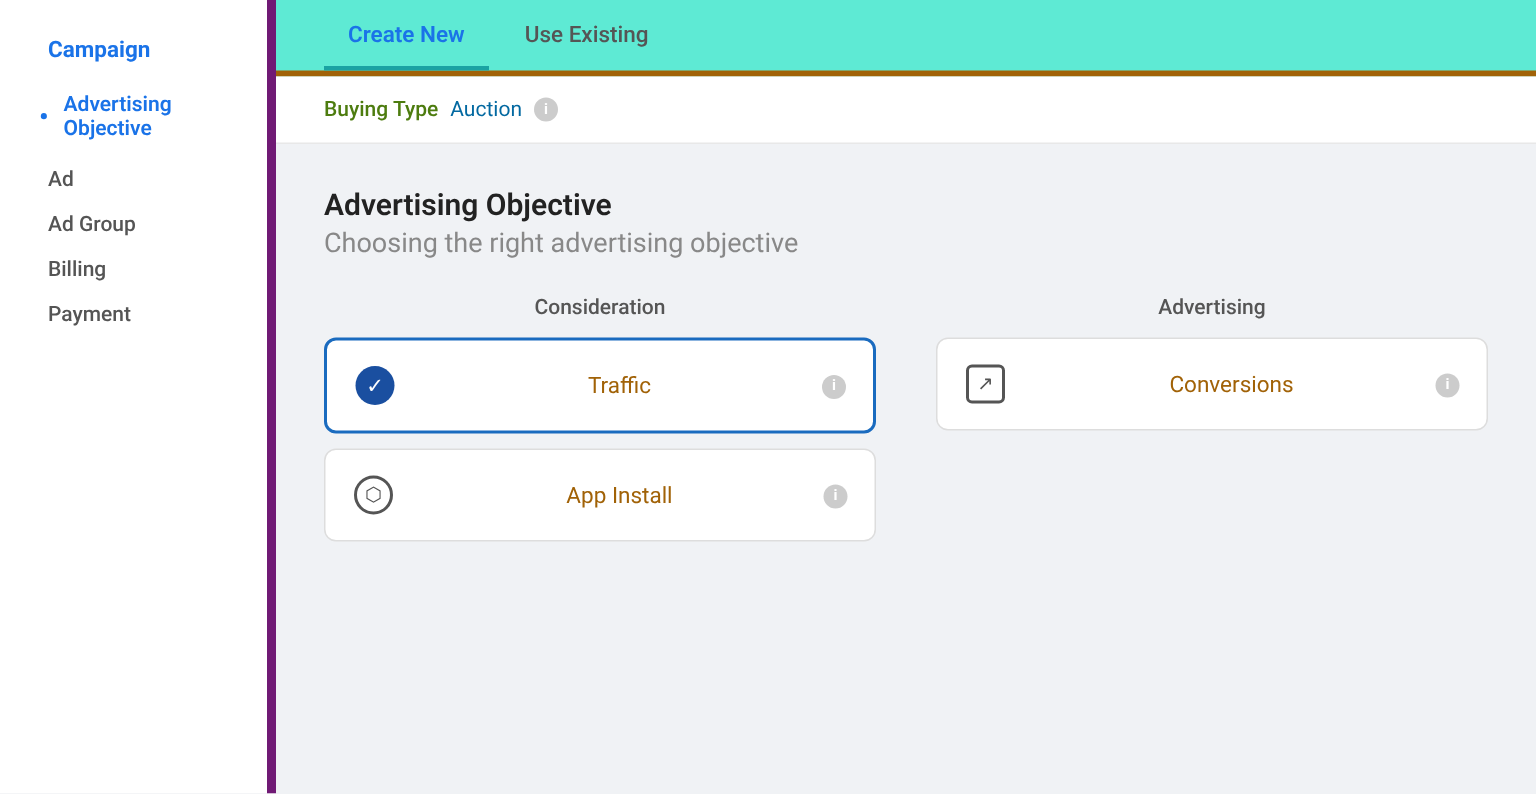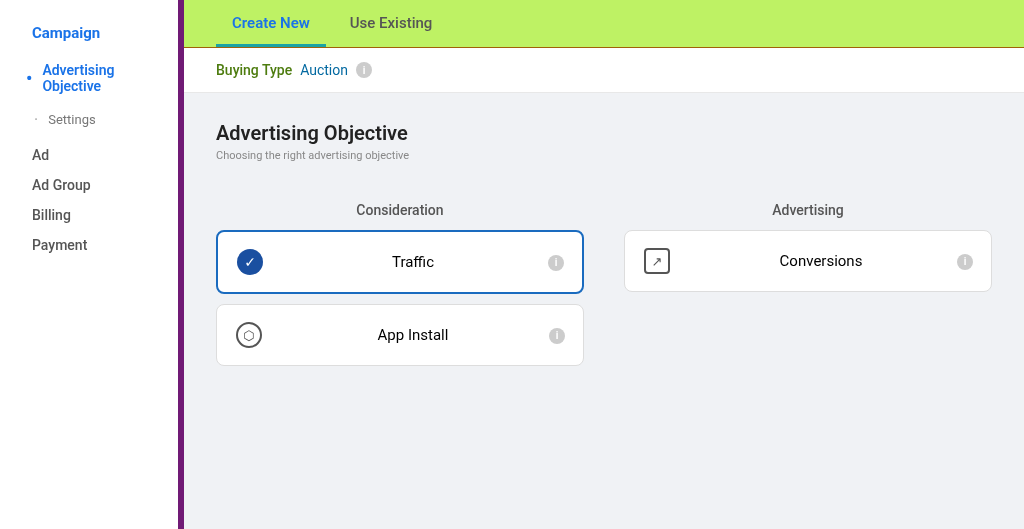--- a/index.html
+++ b/index.html
@@ -68,23 +68,23 @@
 
     
     .main {
       flex: 1;
       background: #f0f2f5;
       overflow-y: auto;
     }
 
     
     .tab-area {
-      background: #bef264;
+      background: #5eead4;
       padding: 0 32px;
-      border-bottom: 1px solid #a16207;
+      border-bottom: 4px solid #a16207;
     }
     .tabs {
       display: flex;
       gap: 0;
       align-items: flex-end;
     }
     .tab {
       padding: 14px 16px 12px 16px;
       cursor: pointer;
       font-size: 15px;
@@ -136,23 +136,23 @@
     .content-section {
       padding: 28px 32px;
     }
     .section-title {
       font-size: 20px;
       font-weight: 600;
       color: #222;
       margin-bottom: 4px;
     }
     .section-subtitle {
-      font-size: 11px;
+      font-size: 18px;
       color: #888;
-      margin-bottom: 40px;
+      margin-bottom: 24px;
     }
 
     
     .objectives-grid {
       display: flex;
       gap: 40px;
       text-align: center;
     }
     .obj-column {
       flex: 1;
@@ -221,41 +221,38 @@
       border-radius: 4px;
       display: flex;
       align-items: center;
       justify-content: center;
       color: #555;
       font-size: 13px;
     }
 
     .obj-label {
       font-size: 15px;
-      color: #000000;
+      color: #a16207;
       flex: 1;
     }
 
     .obj-info {
       margin-left: auto;
     }
   </style>
 </head>
 <body>
 
 <div class="sidebar">
   <div class="sidebar-campaign">Campaign</div>
 
   <div class="sidebar-item active">
     <span>Advertising Objective</span>
   </div>
 
-  <div class="sidebar-item sub">
-    <span>Settings</span>
-  </div>
 
   <div class="sidebar-section">
     <span>Ad</span>
   </div>
 
   <div class="sidebar-section">
     <span>Ad Group</span>
   </div>
 
   <div class="sidebar-section">

